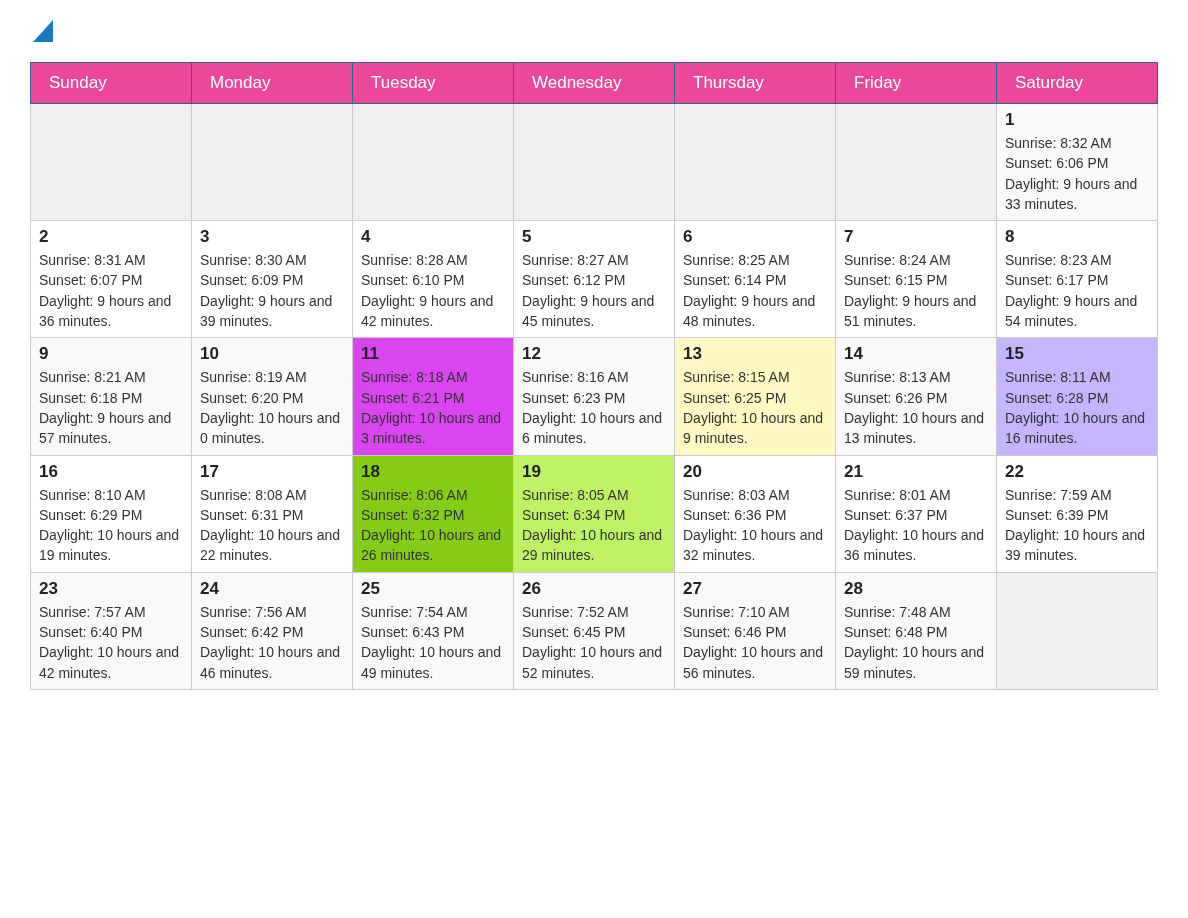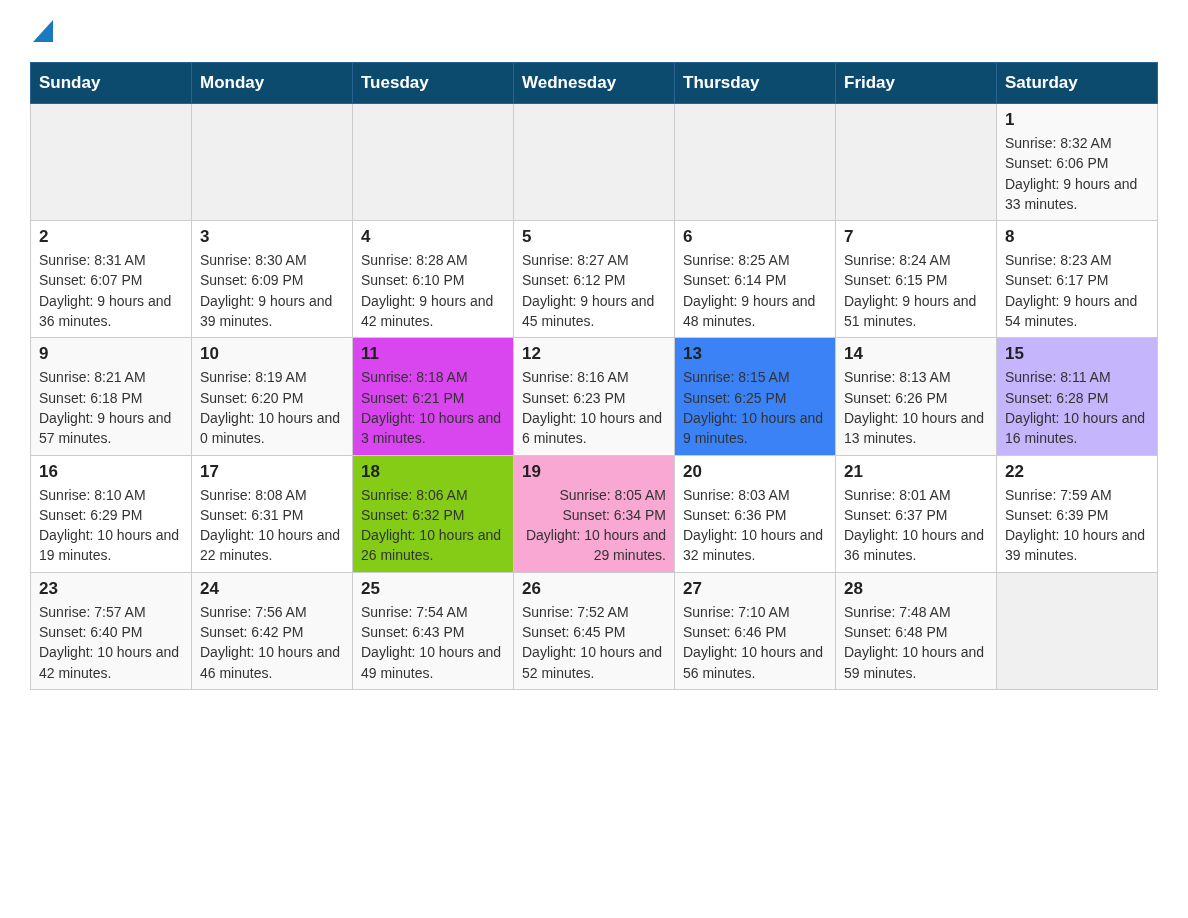--- a/index.html
+++ b/index.html
@@ -33,25 +33,25 @@
     .location {
       font-size: 22px;
       color: #444;
       margin-top: 4px;
     }
     .calendar {
       width: 100%;
       border-collapse: collapse;
     }
     .calendar th {
-      background-color: #0c4a6e;
+      background-color: #ec4899;
       color: #fff;
-      padding: 10px 8px;
+      padding: 10px 18px;
       font-size: 17px;
-      font-weight: bold;
+      font-weight: normal;
       text-align: left;
       border: 1px solid #2a6496;
     }
     .calendar td {
       vertical-align: top;
       padding: 6px 8px;
       border: 1px solid #ccc;
       width: calc(100% / 7);
       min-height: 110px;
       font-size: 13px;
@@ -197,21 +197,21 @@
           <div class="day-info" style="white-space: pre-line;">Sunrise: 8:18 AM
 Sunset: 6:21 PM
 Daylight: 10 hours and 3 minutes.</div>
         </td>
         <td style="background: rgb(249, 249, 249);">
           <span class="day-number">12</span>
           <div class="day-info" style="white-space: pre-line;">Sunrise: 8:16 AM
 Sunset: 6:23 PM
 Daylight: 10 hours and 6 minutes.</div>
         </td>
-        <td style="background: #3b82f6;">
+        <td style="background: #fef9c3;">
           <span class="day-number">13</span>
           <div class="day-info" style="white-space: pre-line;">Sunrise: 8:15 AM
 Sunset: 6:25 PM
 Daylight: 10 hours and 9 minutes.</div>
         </td>
         <td style="background: rgb(249, 249, 249);">
           <span class="day-number">14</span>
           <div class="day-info" style="white-space: pre-line;">Sunrise: 8:13 AM
 Sunset: 6:26 PM
 Daylight: 10 hours and 13 minutes.</div>
@@ -235,23 +235,23 @@
           <div class="day-info" style="white-space: pre-line;">Sunrise: 8:08 AM
 Sunset: 6:31 PM
 Daylight: 10 hours and 22 minutes.</div>
         </td>
         <td style="background: #84cc16;">
           <span class="day-number">18</span>
           <div class="day-info" style="white-space: pre-line;">Sunrise: 8:06 AM
 Sunset: 6:32 PM
 Daylight: 10 hours and 26 minutes.</div>
         </td>
-        <td style="background: #f9a8d4;">
+        <td style="background: #bef264;">
           <span class="day-number">19</span>
-          <div class="day-info" style="white-space: pre-line; text-align: right;">Sunrise: 8:05 AM
+          <div class="day-info" style="white-space: pre-line;">Sunrise: 8:05 AM
 Sunset: 6:34 PM
 Daylight: 10 hours and 29 minutes.</div>
         </td>
         <td style="background: rgb(255, 255, 255);">
           <span class="day-number">20</span>
           <div class="day-info" style="white-space: pre-line;">Sunrise: 8:03 AM
 Sunset: 6:36 PM
 Daylight: 10 hours and 32 minutes.</div>
         </td>
         <td style="background: rgb(255, 255, 255);">

